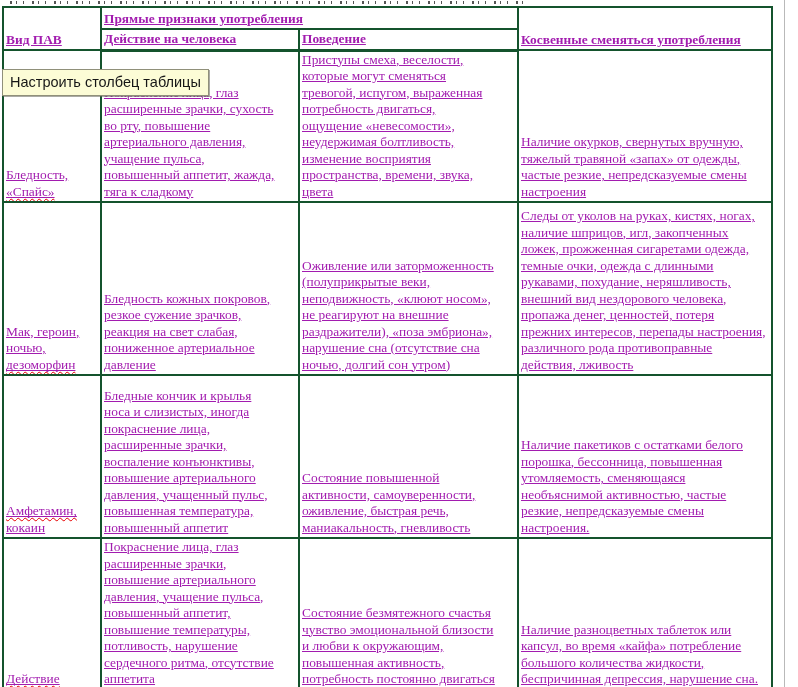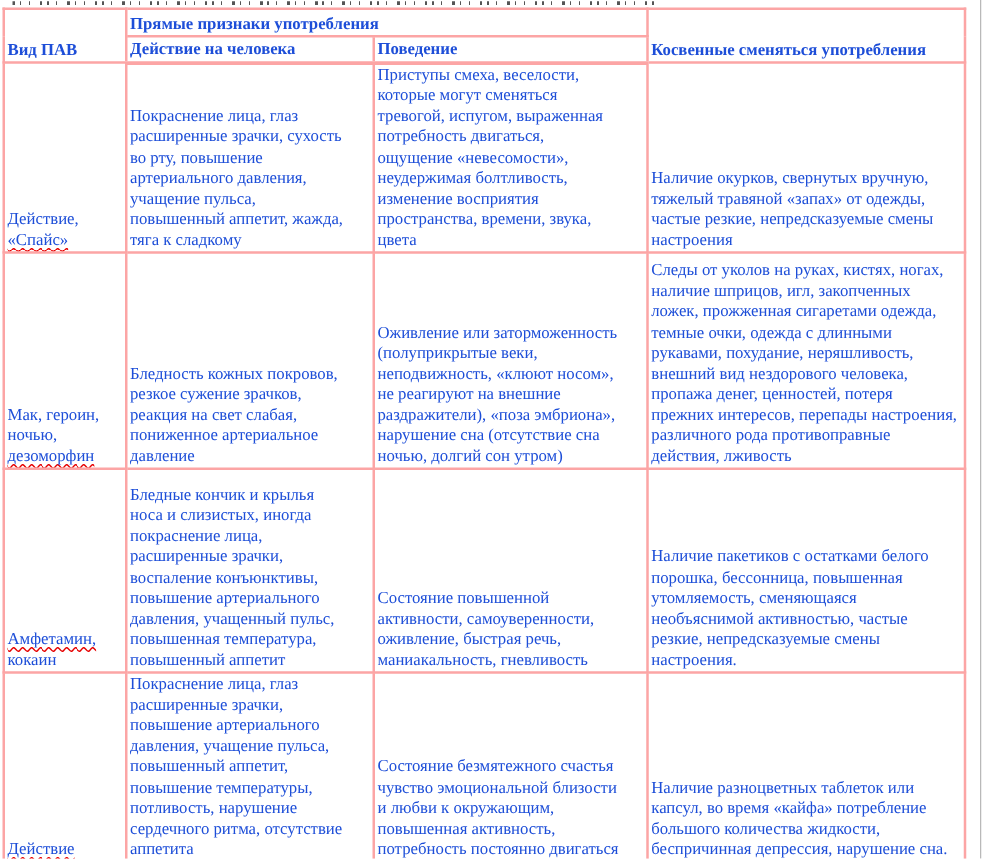--- a/index.html
+++ b/index.html
@@ -6,23 +6,23 @@
   .page{position:relative;width:798px;height:687px;background:#ffffff;overflow:hidden;
         font-family:"Liberation Serif", serif;}
   
   .top-clip{position:absolute;left:10px;top:1px;width:515px;height:3px;
     background:repeating-linear-gradient(90deg,#2a2a2a 0 2px,transparent 2px 6px,#2a2a2a 6px 7px,transparent 7px 13px,#2a2a2a 13px 14px,transparent 14px 22px);
     opacity:.8;}
   
   .right-boundary{position:absolute;left:784px;top:0;width:1px;height:687px;background:#b9b9b9;}
   table.doc{position:absolute;left:2px;top:6px;border-collapse:collapse;table-layout:fixed;
     width:769px;}
-  table.doc td{border:2px solid #fca5a5;vertical-align:bottom;
-    font-size:13.4px;line-height:16.5px;color:#1d4ed8;
-    padding:0 1px 1px 2px;white-space:pre-line;overflow:hidden;}
+  table.doc td{border:2px solid #14532d;vertical-align:bottom;
+    font-size:13.4px;line-height:16.5px;color:#a21caf;
+    padding:0 1px 1px 2px;white-space:pre-line;overflow:hidden;text-decoration:underline;}
   td.hd{font-weight:bold;white-space:normal;font-size:13.6px;}
   td.hd-top{vertical-align:top;}
   tr.hrow2 td, td.hspan{border-bottom-width:3px;}
   .misspell{text-decoration-line:underline;text-decoration-style:wavy;
     text-decoration-color:#e60000;text-decoration-thickness:1.3px;
     text-underline-offset:2px;text-decoration-skip-ink:none;text-align:right;}
   .tooltip{position:absolute;left:2px;top:69px;
     font-family:"Liberation Sans", sans-serif;font-size:14.5px;line-height:18px;color:#161616;
     background:#fcfcd6;border:1px solid #90907a;
     box-shadow:1px 1px 0 rgba(100,100,90,.55);
@@ -48,21 +48,21 @@
       <td rowspan="2" class="hd hspan">Вид ПАВ</td>
       <td colspan="2" class="hd hd-top">Прямые признаки употребления</td>
       <td rowspan="2" class="hd hspan">Косвенные сменяться употребления</td>
     </tr>
     <tr class="hrow2" style="height:21px">
       <td class="hd">Действие на человека</td>
       <td class="hd">Поведение</td>
     </tr>
 
     <tr style="height:150px">
-      <td><span>Действие,
+      <td><span>Бледность,
 </span><span class="misspell">«Спайс»</span></td>
       <td>Покраснение лица, глаз
 расширенные зрачки, сухость
 во рту, повышение
 артериального давления,
 учащение пульса,
 повышенный аппетит, жажда,
 тяга к сладкому</td>
       <td>Приступы смеха, веселости,
 которые могут сменяться
@@ -148,14 +148,15 @@
 повышенная активность,
 потребность постоянно двигаться</td>
       <td>Наличие разноцветных таблеток или
 капсул, во время «кайфа» потребление
 большого количества жидкости,
 беспричинная депрессия, нарушение сна.</td>
     </tr>
   </tbody>
     </table>
 
+  <div class="tooltip">Настроить столбец таблицы</div>
 
 </div>
 
 </body></html>

